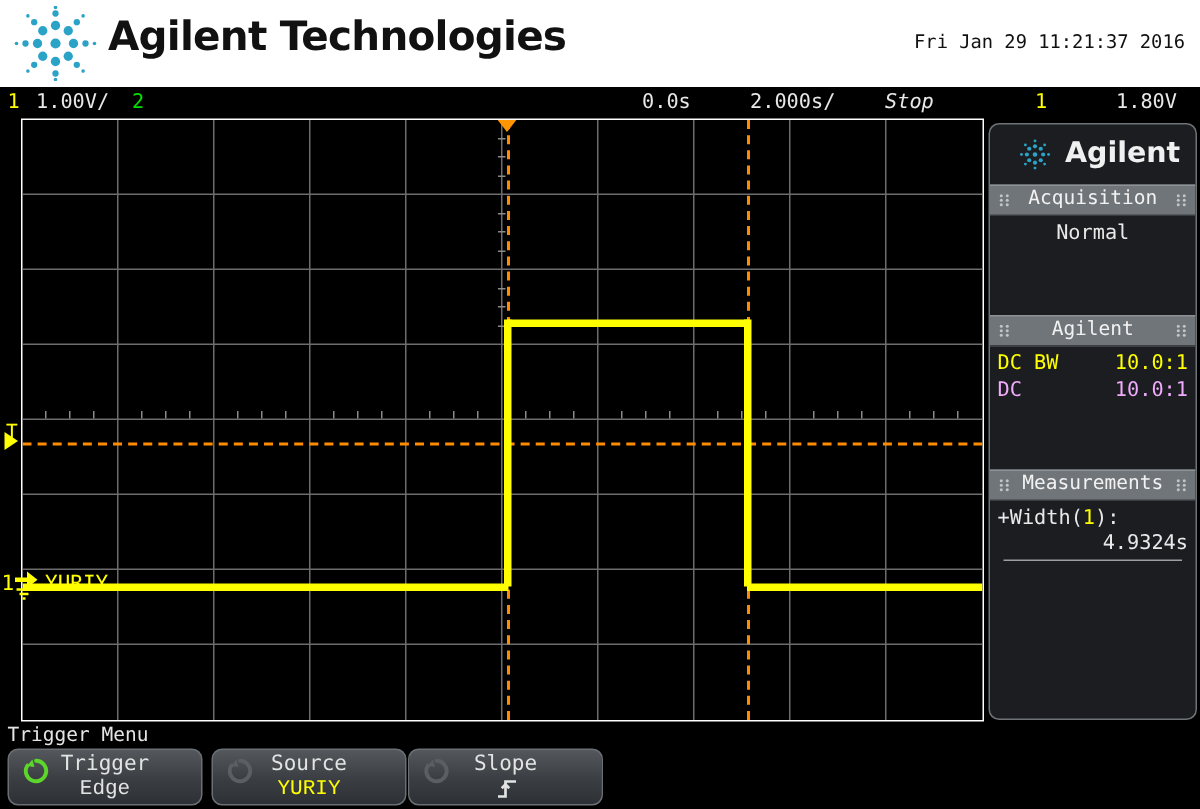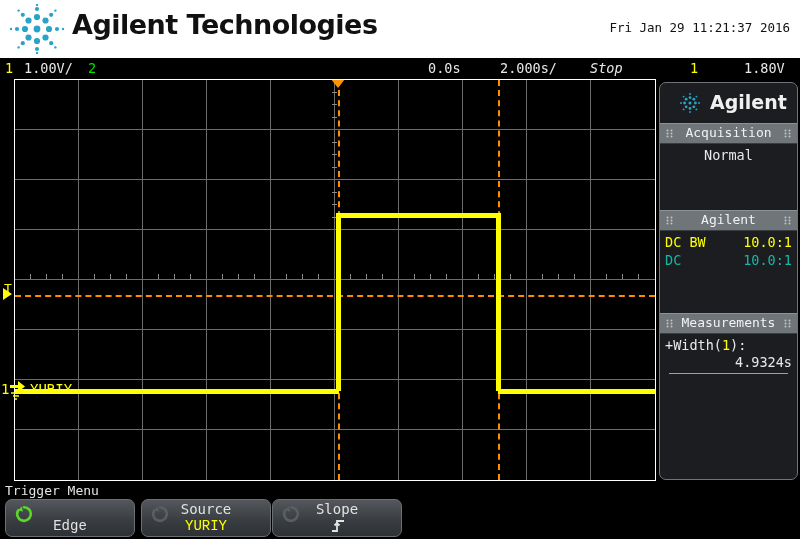--- a/index.html
+++ b/index.html
@@ -72,21 +72,21 @@
   .sp-hdr .t{position:absolute;left:0;right:0;top:1px;text-align:center;
              font-size:13px;color:#f2f2f2;}
   .dots{position:absolute;top:5px;width:7px;height:9px;opacity:.85;}
   .dots.l{left:6px;} .dots.r{right:6px;}
   .sp-body{padding:2px 5px 4px 5px;}
   .sp-row{font-size:13.5px;color:#e9e9e9;line-height:18px;white-space:nowrap;}
   .sp-row.c{text-align:center;}
   .sp-row.split{position:relative;height:18px;padding-left:20px;}
   .sp-row .lft{position:absolute;left:0;}
   .sp-row .rgt{position:absolute;right:0;}
-  .yel{color:#ffff00;} .grn{color:#14b8a6;}
+  .yel{color:#ffff00;} .grn{color:#f0abfc;}
   .meas-val{text-align:right;font-size:13.5px;color:#e9e9e9;}
   .meas-rule{margin:3px 4px 0 4px;height:1px;background:#9aa0a4;}
 
   
   .menutitle{position:absolute;left:5px;top:483px;font-size:13px;color:#e4e4e4;}
   .softkey{position:absolute;top:499px;height:38px;border-radius:7px;
            background:linear-gradient(#54585c,#3a3e42 55%,#2d3135);
            border:1px solid #6a6f73;box-sizing:border-box;}
   .sk1{left:5px;width:130px;}
   .sk-top{position:absolute;left:0;right:0;top:1px;text-align:center;
@@ -357,20 +357,21 @@
     </div>
   </div>
 
   <div class="menutitle">Trigger Menu</div>
 
   <div class="softkey sk1">
     <svg class="sk-ico" viewBox="0 0 20 20">
       <path d="M10 3.2 A6.8 6.8 0 1 1 4.3 6.3" stroke="#5dd62b" stroke-width="2.6" fill="none" stroke-linecap="round"></path>
       <path d="M7.6 2.4 L4.0 6.6 L9.0 7.4 Z" fill="#5dd62b"></path>
     </svg>
+    <div class="sk-top">Trigger</div>
     <div class="sk-bot">Edge</div>
   </div>
 
   <div class="softkey" style="left:141px;width:130px">
     <svg class="sk-ico" viewBox="0 0 20 20">
       <path d="M10 3.2 A6.8 6.8 0 1 1 4.3 6.3" stroke="#5a5f63" stroke-width="2.6" fill="none" stroke-linecap="round"></path>
       <path d="M7.6 2.4 L4.0 6.6 L9.0 7.4 Z" fill="#5a5f63"></path>
     </svg>
     <div class="sk-top">Source</div>
     <div class="sk-bot y">YURIY</div>

